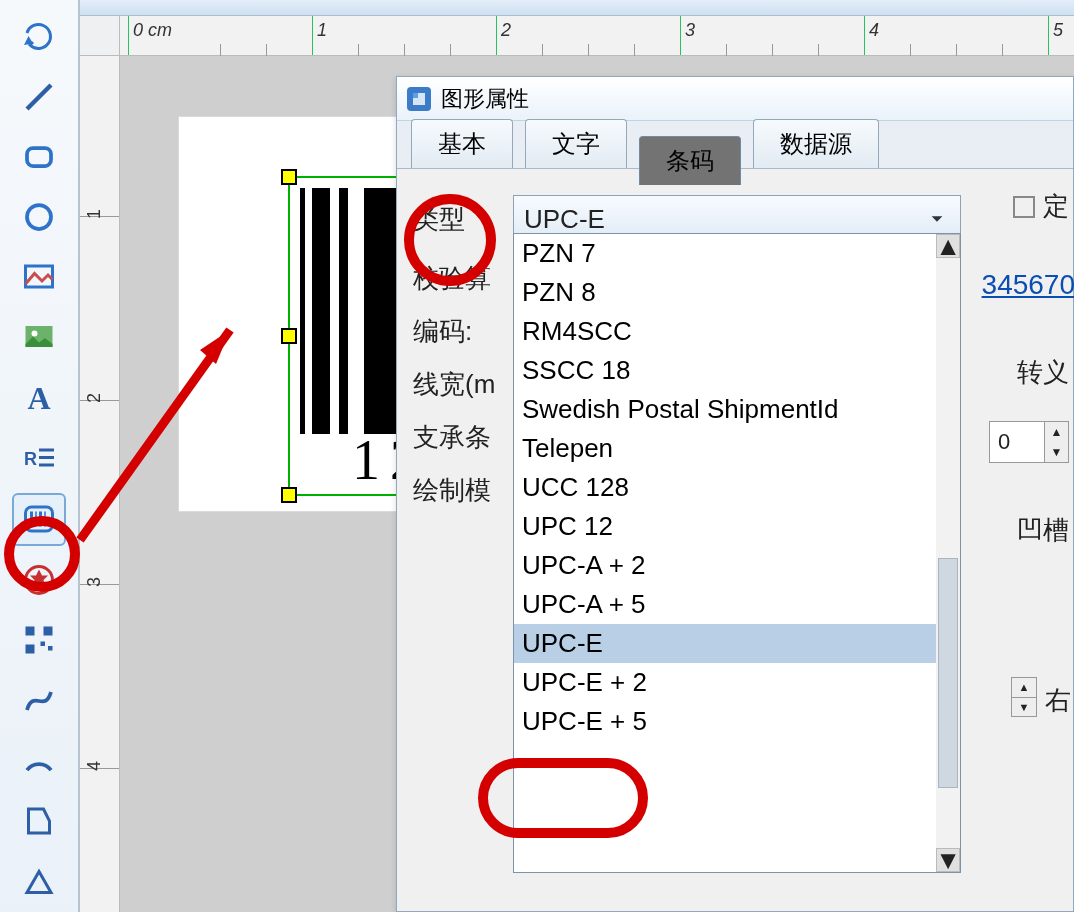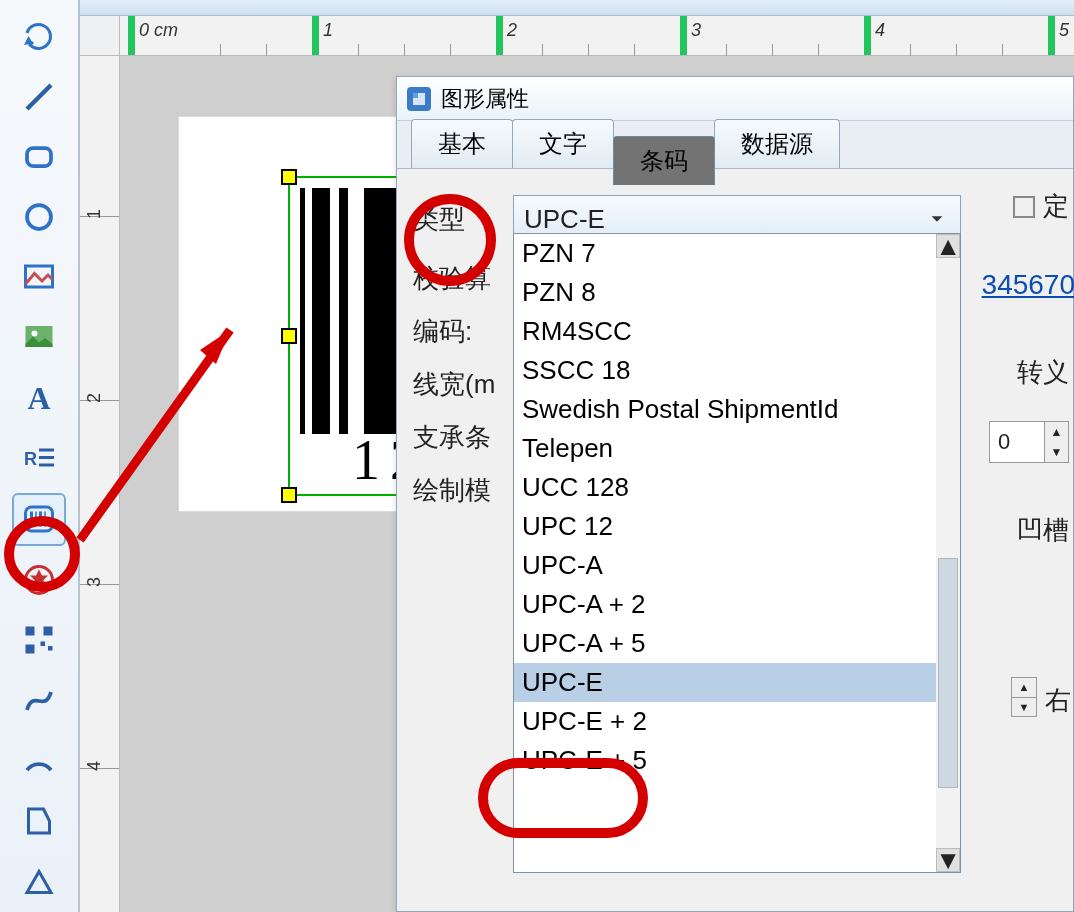--- a/index.html
+++ b/index.html
@@ -47,21 +47,21 @@
   .hruler {
     position: absolute;
     left: 120px; top: 16px;
     width: 954px; height: 40px;
     background: #f2f2f2;
     border-bottom: 1px solid #bbb;
     font-size: 18px;
     color: #333;
   }
   .hruler .tick { position: absolute; top: 0; height: 100%; border-left: 1px solid #888; }
-  .hruler .tick.major { border-left: 7px solid #22c55e; font-style: italic; }
+  .hruler .tick.major { border-left: 1px solid #22c55e; font-style: italic; }
   .hruler .tick .lbl { position: absolute; top: 4px; left: 4px; font-size: 18px; white-space: nowrap; }
   .hruler .minor { position: absolute; top: 28px; height: 12px; border-left: 1px solid #999; }
   
   .vruler {
     position: absolute;
     left: 80px; top: 56px;
     width: 40px; height: 856px;
     background: #f2f2f2;
     border-right: 1px solid #bbb;
     font-size: 18px;
@@ -137,21 +137,21 @@
     width:24px; height:24px; margin-right:10px;
     background:#3b7bc8; border-radius:4px;
     display:flex;align-items:center;justify-content:center;
   }
   .tabs {
     height: 48px;
     background:#e8eef3;
     border-bottom:1px solid #aab9c8;
     display:flex; align-items:flex-end;
     padding-left:14px;
-    gap:0;
+    gap:13px;
     font-size:24px;
   }
   .tab {
     padding: 8px 26px;
     border:1px solid #95a8ba;
     border-bottom:none;
     background: linear-gradient(to bottom,#f6fafd,#e2ebf3);
     border-radius:4px 4px 0 0;
     margin-right:-1px;
     cursor:pointer;
@@ -486,21 +486,20 @@
     <div class="dropdown">
       <ul id="dd-list">
           <li>PZN 7</li>
           <li>PZN 8</li>
           <li>RM4SCC</li>
           <li>SSCC 18</li>
           <li>Swedish Postal ShipmentId</li>
           <li>Telepen</li>
           <li>UCC 128</li>
           <li>UPC 12</li>
-          <li>UPC-A</li>
           <li>UPC-A + 2</li>
           <li>UPC-A + 5</li>
           <li class="hl">UPC-E</li>
           <li>UPC-E + 2</li>
           <li>UPC-E + 5</li>
         </ul>
       <div class="scroll">
         <div class="sc-arrow">▲</div>
         <div class="sc-track">
             <div class="sc-thumb"></div>

